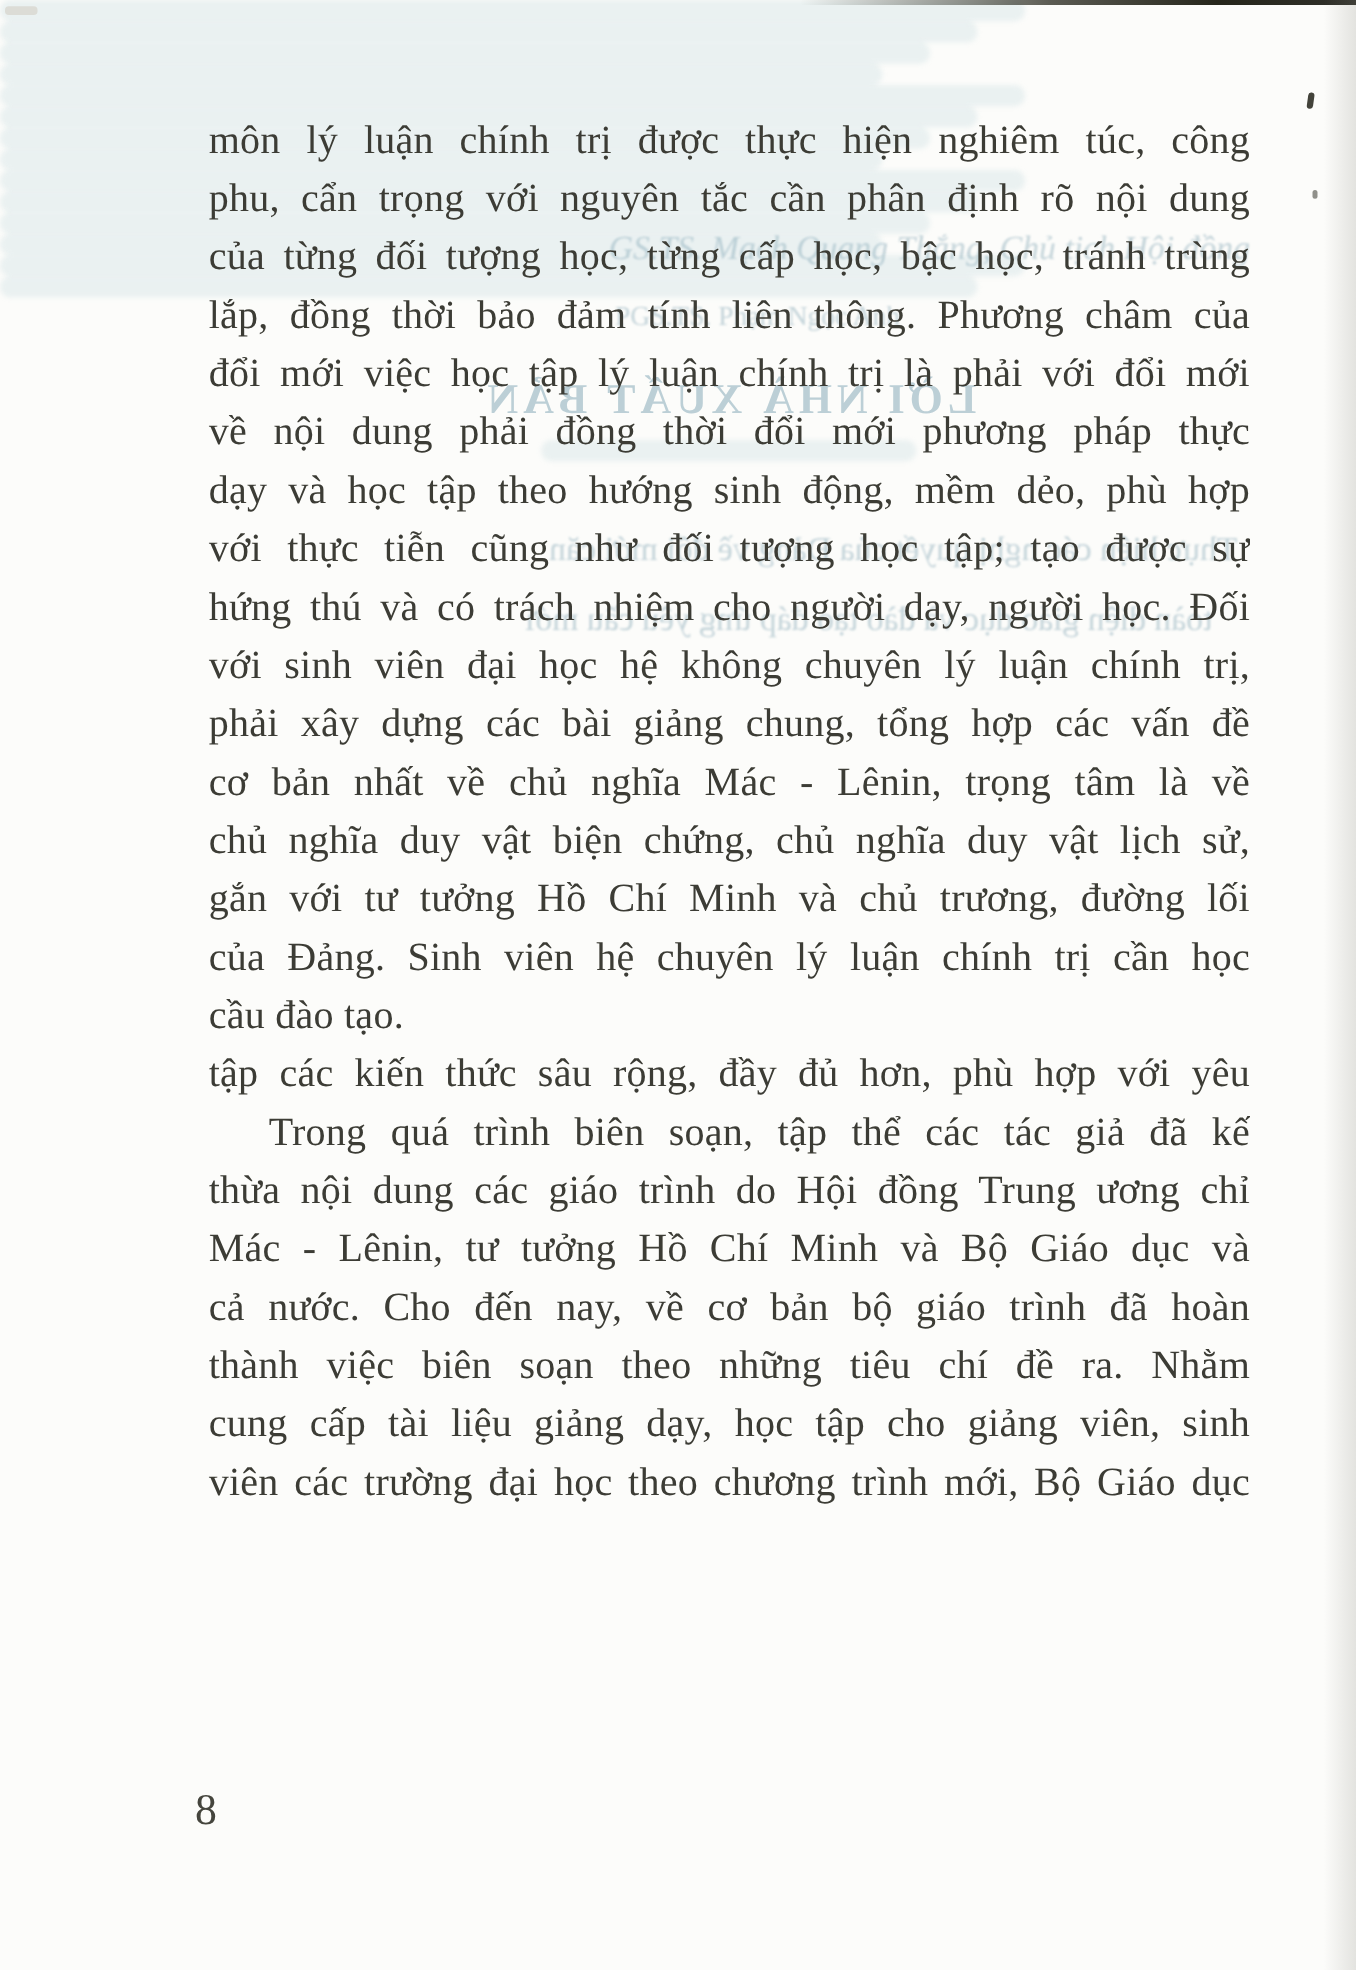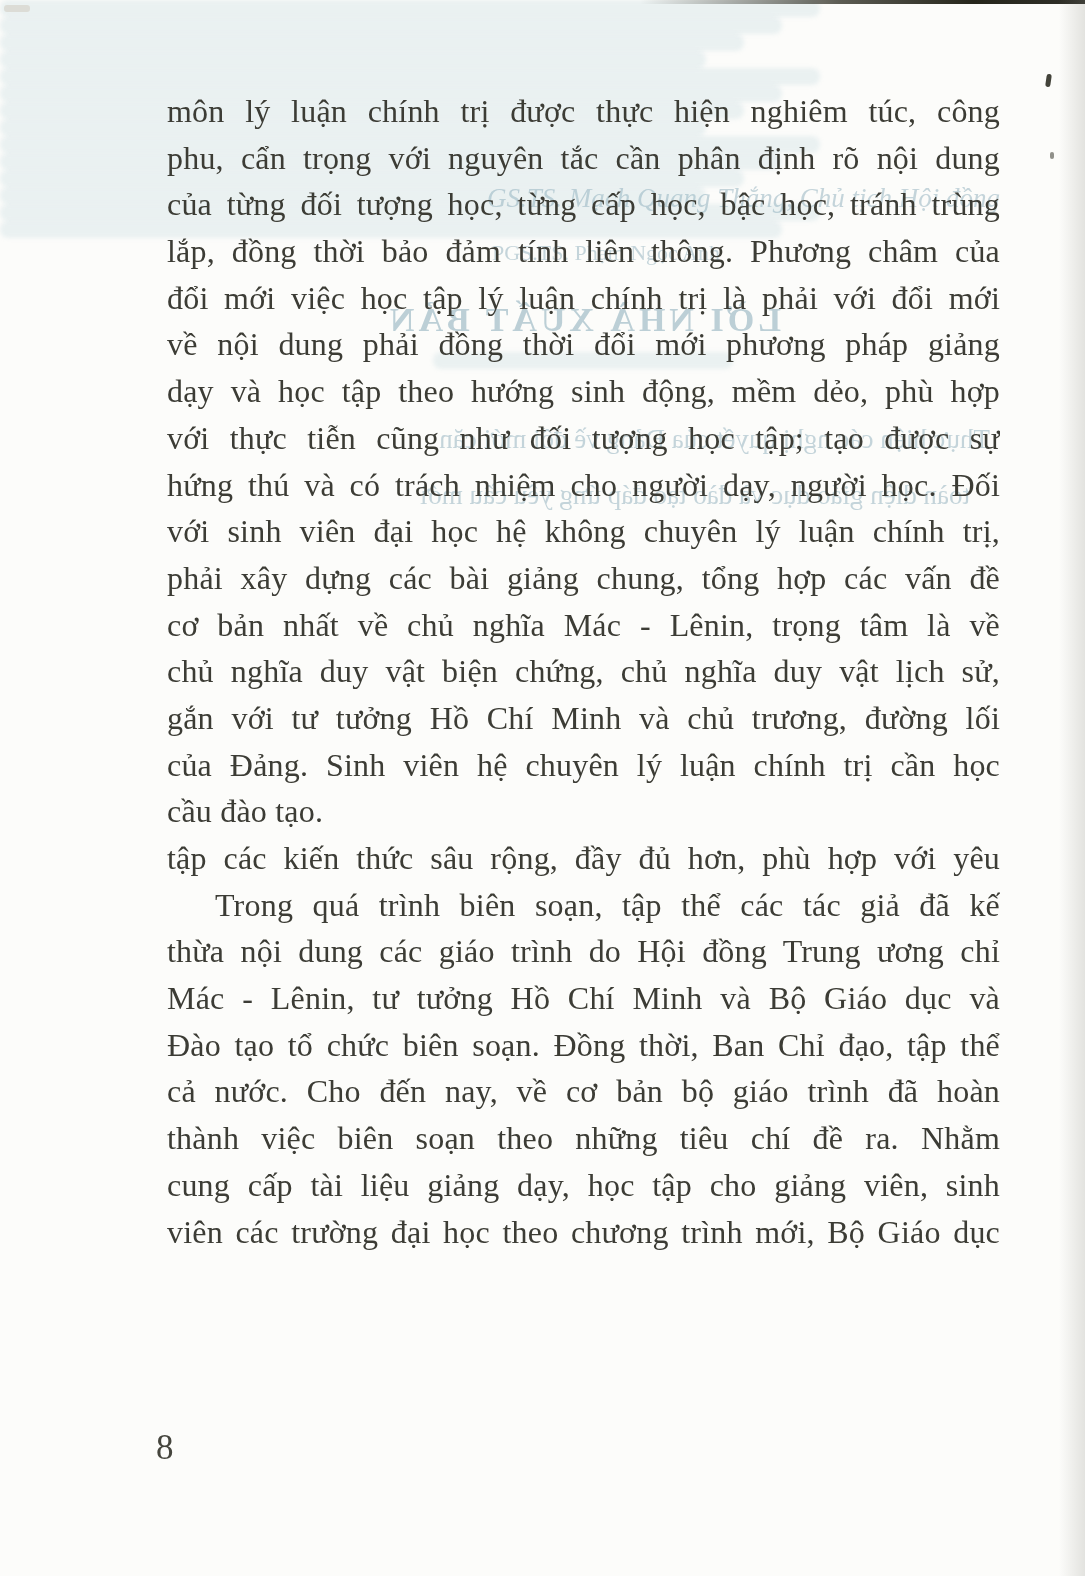--- a/index.html
+++ b/index.html
@@ -125,38 +125,37 @@
       </div>
   </div>
 
   <main class="text-column">
       <div class="para">
         <div class="line">môn lý luận chính trị được thực hiện nghiêm túc, công</div>
         <div class="line">phu, cẩn trọng với nguyên tắc cần phân định rõ nội dung</div>
         <div class="line">của từng đối tượng học, từng cấp học, bậc học, tránh trùng</div>
         <div class="line">lắp, đồng thời bảo đảm tính liên thông. Phương châm của</div>
         <div class="line">đổi mới việc học tập lý luận chính trị là phải với đổi mới</div>
-        <div class="line">về nội dung phải đồng thời đổi mới phương pháp giảng</div>
+        <div class="line">về nội dung phải đồng thời đổi mới phương pháp thực</div>
         <div class="line">dạy và học tập theo hướng sinh động, mềm dẻo, phù hợp</div>
         <div class="line">với thực tiễn cũng như đối tượng học tập; tạo được sự</div>
         <div class="line">hứng thú và có trách nhiệm cho người dạy, người học. Đối</div>
         <div class="line">với sinh viên đại học hệ không chuyên lý luận chính trị,</div>
         <div class="line">phải xây dựng các bài giảng chung, tổng hợp các vấn đề</div>
         <div class="line">cơ bản nhất về chủ nghĩa Mác - Lênin, trọng tâm là về</div>
         <div class="line">chủ nghĩa duy vật biện chứng, chủ nghĩa duy vật lịch sử,</div>
         <div class="line">gắn với tư tưởng Hồ Chí Minh và chủ trương, đường lối</div>
         <div class="line">của Đảng. Sinh viên hệ chuyên lý luận chính trị cần học</div>
         <div class="line short">cầu đào tạo.</div>
         <div class="line">tập các kiến thức sâu rộng, đầy đủ hơn, phù hợp với yêu</div>
       </div>
       <div class="para">
         <div class="line indent">Trong quá trình biên soạn, tập thể các tác giả đã kế</div>
         <div class="line">thừa nội dung các giáo trình do Hội đồng Trung ương chỉ</div>
         <div class="line">Mác - Lênin, tư tưởng Hồ Chí Minh và Bộ Giáo dục và</div>
-        <div class="line">Đào tạo tổ chức biên soạn. Đồng thời, Ban Chỉ đạo, tập thể</div>
         <div class="line">cả nước. Cho đến nay, về cơ bản bộ giáo trình đã hoàn</div>
         <div class="line">thành việc biên soạn theo những tiêu chí đề ra. Nhằm</div>
         <div class="line">cung cấp tài liệu giảng dạy, học tập cho giảng viên, sinh</div>
         <div class="line">viên các trường đại học theo chương trình mới, Bộ Giáo dục</div>
       </div>
     </main>
 
   <div class="page-number">8</div>
 
   <div class="top-edge"></div>

